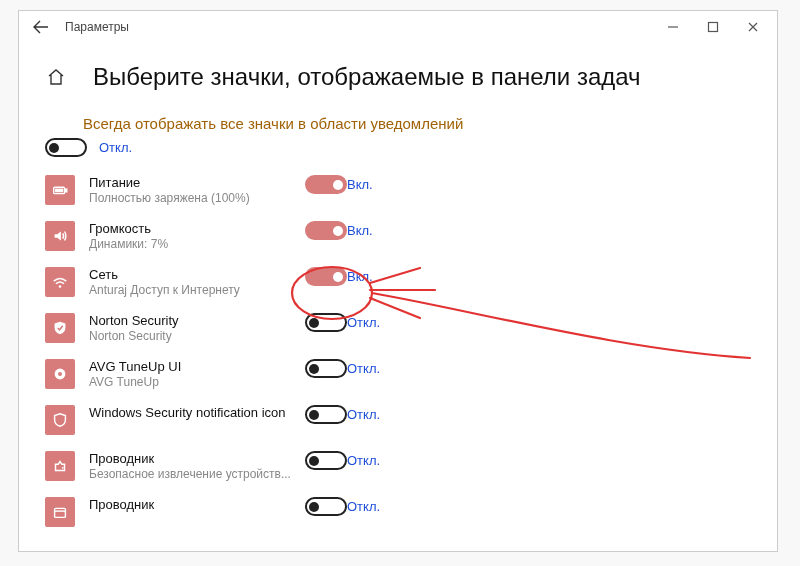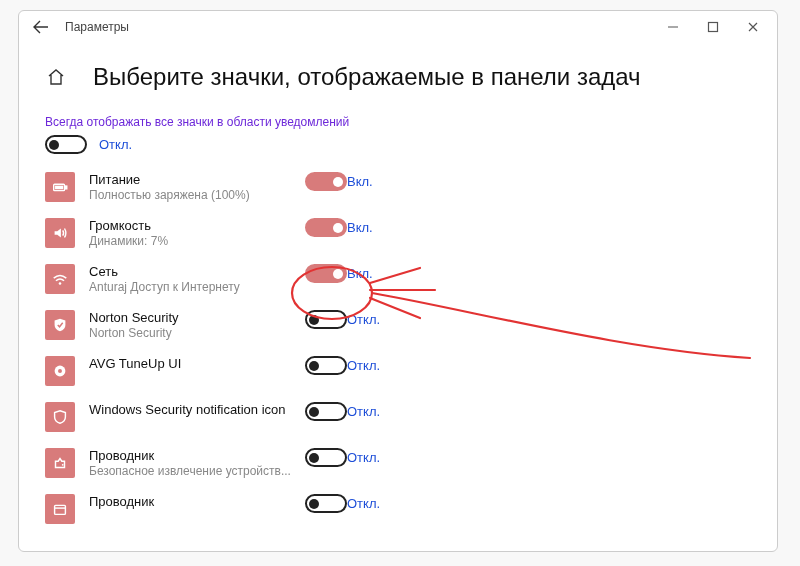--- a/index.html
+++ b/index.html
@@ -12,21 +12,21 @@
     overflow: hidden;
   }
   .frame {
     position: absolute;
     top: 10px;
     left: 18px;
     width: 760px;
     height: 542px;
     background: #fff;
     border: 1px solid #ccc;
-    border-radius: 6px;
+    border-radius: 0;
     box-sizing: border-box;
     overflow: hidden;
   }
   
   .titlebar {
     display: flex;
     align-items: center;
     height: 32px;
     padding: 0 4px 0 10px;
     font-size: 12px;
@@ -75,23 +75,24 @@
     font-size: 24px;
     margin: 12px;
     color: #111;
   }
 
   
   .content {
     padding: 0 26px;
   }
   .always-show {
-    font-size: 12px;
-    color: #6d28d9;
+    font-size: 15px;
+    color: #a16207;
     margin-bottom: 6px;
+    margin-left: 38px;
   }
   .master-row {
     display: flex;
     align-items: center;
     gap: 12px;
     margin-bottom: 18px;
   }
 
   
   .toggle {
@@ -313,20 +314,21 @@
         </div>
         <div class="item">
           <div class="sq">
             <svg width="18" height="18" viewBox="0 0 20 20" stroke="#fff" fill="none" stroke-width="1.6">
               <circle cx="10" cy="10" r="6" fill="#fff" stroke="none"></circle>
               <circle cx="10" cy="10" r="2.2" fill="#d87b7b" stroke="none"></circle>
             </svg>
           </div>
           <div class="meta">
             <div class="title">AVG TuneUp UI</div>
+            <div class="sub">AVG TuneUp</div>
           </div>
           <div class="togwrap">
             <div class="toggle off"></div>
             <span class="toggle-label">Откл.</span>
           </div>
         </div>
         <div class="item">
           <div class="sq">
             <svg width="18" height="18" viewBox="0 0 20 20" stroke="#fff" fill="none" stroke-width="1.6">
               <path d="M10 3 L16 5 V10 Q16 15 10 17 Q4 15 4 10 V5 Z"></path>

